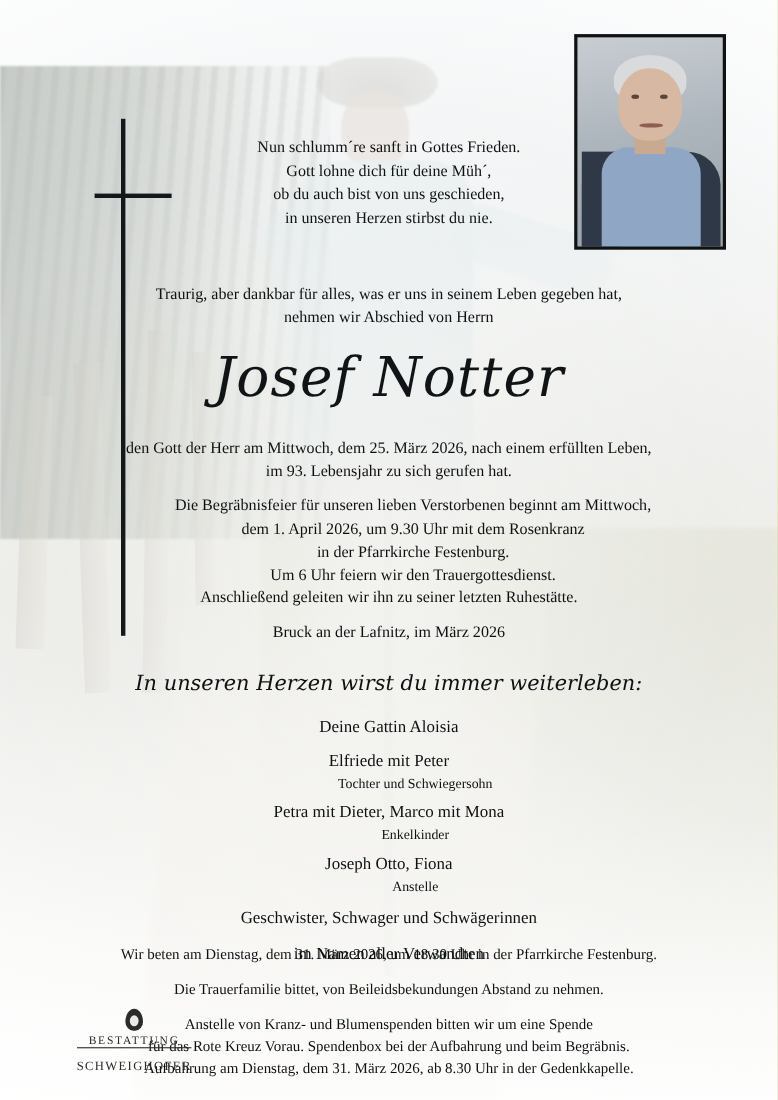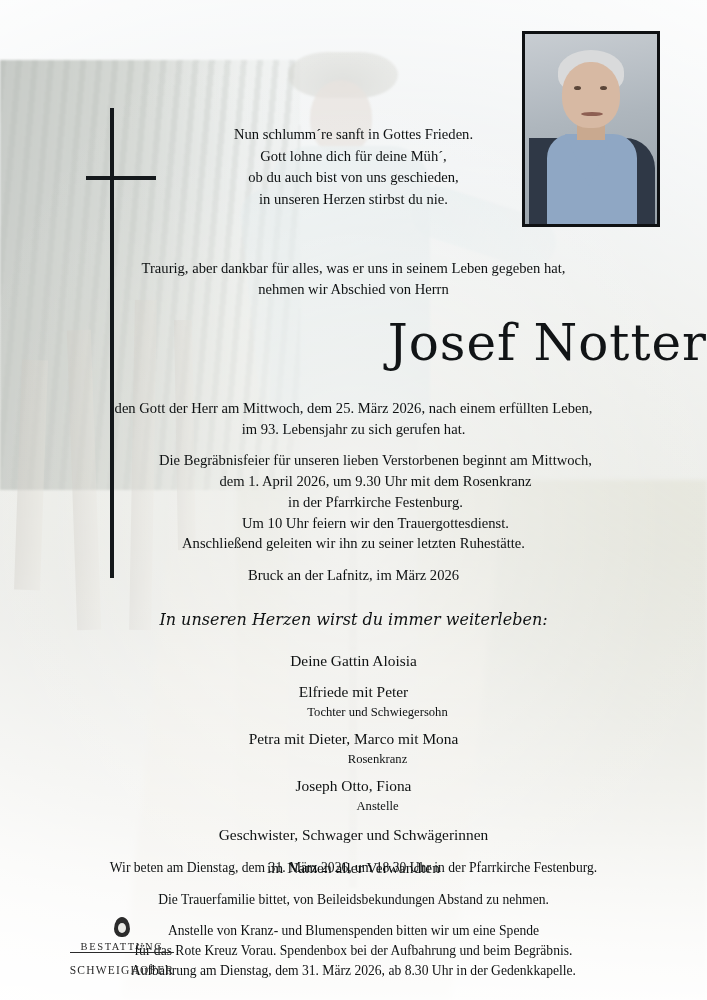--- a/index.html
+++ b/index.html
@@ -166,30 +166,30 @@
   .content {
     position:absolute; inset:0;
     color:#0e1112;
     text-align:center;
   }
   .blk { position:absolute; left:0; right:0; }
   .line { font-size: 14.6px; line-height: 21px; }
   .poem { font-size: 14.6px; line-height: 21.5px; }
   .name {
     font-family: "DejaVu Serif", serif;
+    font-style: italic;
     font-size: 50px;
     letter-spacing: 1px;
     line-height: 1;
     color:#111416;
-    text-align:right;
   }
   .script {
     font-family: "DejaVu Serif", serif;
     font-style: italic;
-    font-size: 16px;
+    font-size: 19px;
   }
   .rel-name { font-size: 15.4px; line-height: 22px; }
   .rel-sub { font-size: 12.6px; line-height: 18px; padding-left: 48px; }
   .small { font-size: 13.6px; line-height: 20px; }
 
   
   .logo { position:absolute; left: 62px; bottom: 22px; width: 120px; text-align:center; color:#2b2b2b; }
   .logo .flame {
     width: 16px; height: 20px; margin: 0 auto 4px;
     background:#2b2b2b;
@@ -265,21 +265,21 @@
 
     <div class="blk" style="top:398px;">
       <div class="line">den Gott der Herr am Mittwoch, dem 25. März 2026, nach einem erfüllten Leben,</div>
       <div class="line">im 93. Lebensjahr zu sich gerufen hat.</div>
     </div>
 
     <div class="blk" style="top:450px;padding-left:44px;">
       <div class="line">Die Begräbnisfeier für unseren lieben Verstorbenen beginnt am Mittwoch,</div>
       <div class="line">dem 1. April 2026, um 9.30 Uhr mit dem Rosenkranz</div>
       <div class="line">in der Pfarrkirche Festenburg.</div>
-      <div class="line">Um 10 Uhr feiern wir den Trauergottesdienst.</div>
+      <div class="line">Um 6 Uhr feiern wir den Trauergottesdienst.</div>
     </div>
 
     <div class="blk" style="top:533px;">
       <div class="line">Anschließend geleiten wir ihn zu seiner letzten Ruhestätte.</div>
     </div>
 
     <div class="blk" style="top:565px;">
       <div class="line">Bruck an der Lafnitz, im März 2026</div>
     </div>
 
@@ -290,21 +290,21 @@
     <div class="blk" style="top:650px;">
       <div style="margin-bottom:9px;">
         <div class="rel-name">Deine Gattin Aloisia</div>
       </div>
       <div style="margin-bottom:7px;">
         <div class="rel-name">Elfriede mit Peter</div>
         <div class="rel-sub">Tochter und Schwiegersohn</div>
       </div>
       <div style="margin-bottom:7px;">
         <div class="rel-name">Petra mit Dieter, Marco mit Mona</div>
-        <div class="rel-sub">Rosenkranz</div>
+        <div class="rel-sub">Enkelkinder</div>
       </div>
       <div style="margin-bottom:9px;">
         <div class="rel-name">Joseph Otto, Fiona</div>
         <div class="rel-sub">Anstelle</div>
       </div>
       <div style="margin-bottom:11px;">
         <div class="rel-name">Geschwister, Schwager und Schwägerinnen</div>
       </div>
       <div>
         <div class="rel-name">im Namen aller Verwandten</div>

